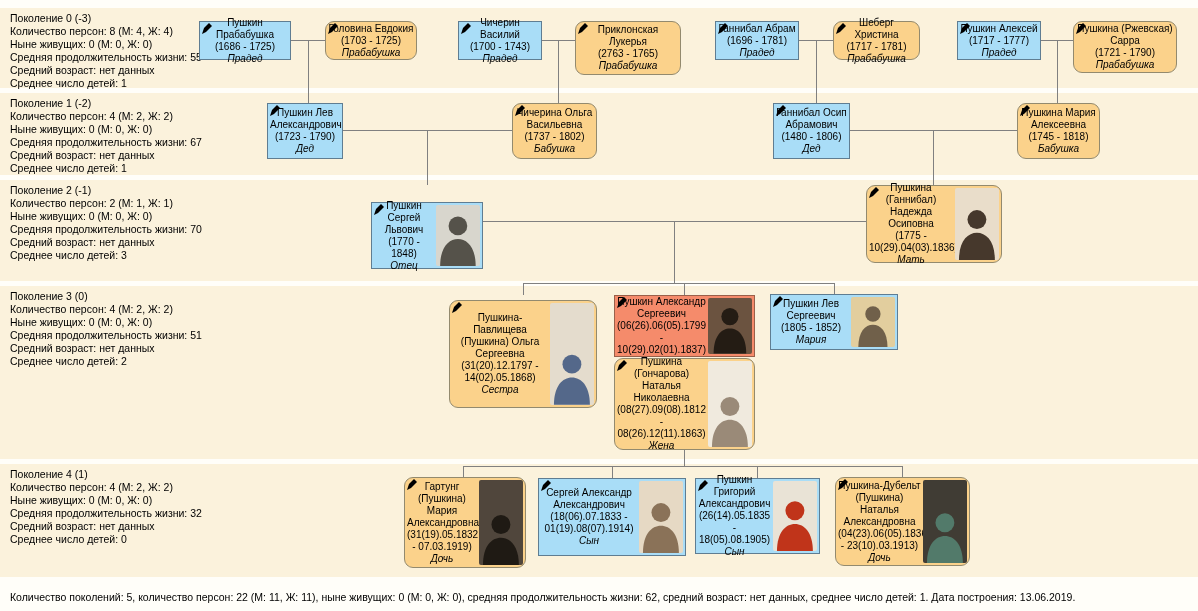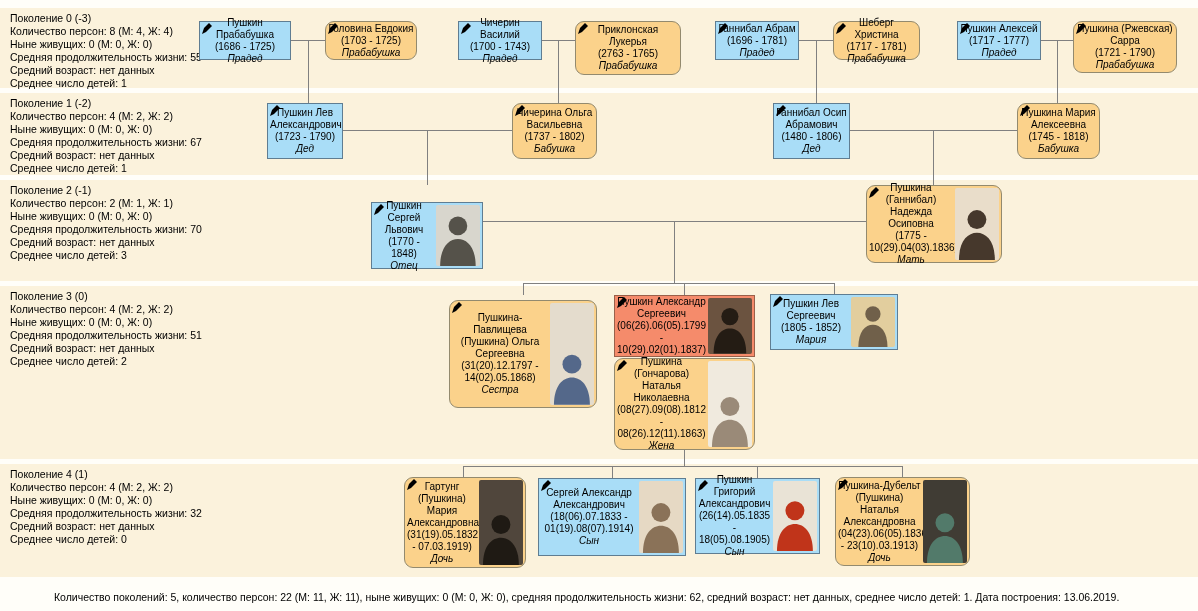--- a/index.html
+++ b/index.html
@@ -30,21 +30,21 @@
   .t-sergey   { background:#d8d6cd; color:#55524a; }
   .t-nadezhda { background:#e9ddca; color:#46382c; }
   .t-olga     { background:#e4dccd; color:#54688a; }
   .t-main     { background:#6b5340; color:#241c14; }
   .t-lev      { background:#e2ce9e; color:#70604a; }
   .t-wife     { background:#f0eade; color:#9a8a78; }
   .t-maria    { background:#50463c; color:#1f1a14; }
   .t-alexjr   { background:#e6d9c4; color:#8a7258; }
   .t-grigory  { background:#e9e3d6; color:#c0341a; }
   .t-natjr    { background:#403c34; color:#527a6a; }
-  .status-bar { position:absolute; left:10px; top:591px; font-size:10.5px; white-space:nowrap;margin-left:44px; }
+  .status-bar { position:absolute; left:10px; top:591px; font-size:10.5px; white-space:nowrap; }
 </style>
 </head>
 <body>
 
 <div class="app">
 
   <div class="band" style="top:8px;height:80px"></div>
   <div class="band" style="top:93px;height:82px"></div>
   <div class="band" style="top:180px;height:101px"></div>
   <div class="band" style="top:286px;height:173px"></div>

